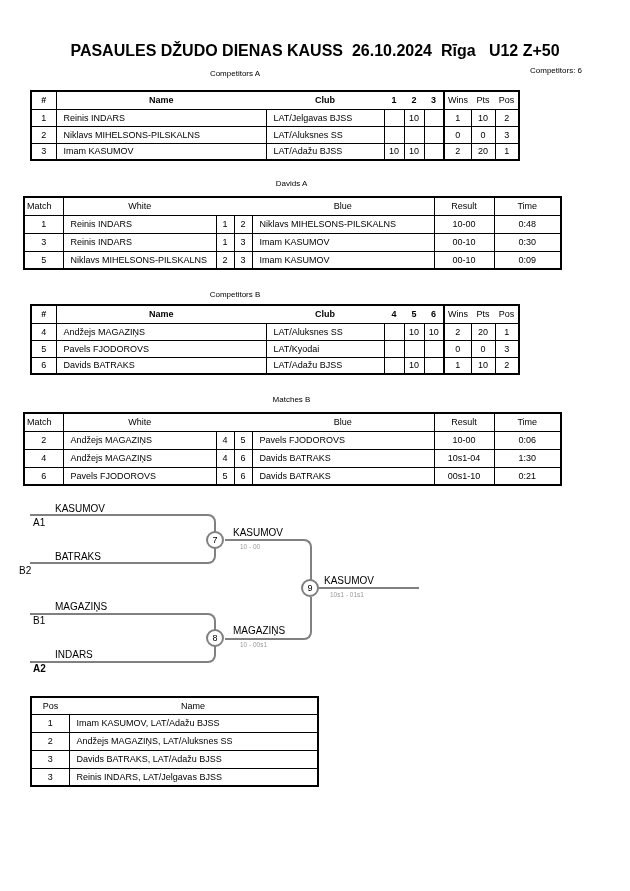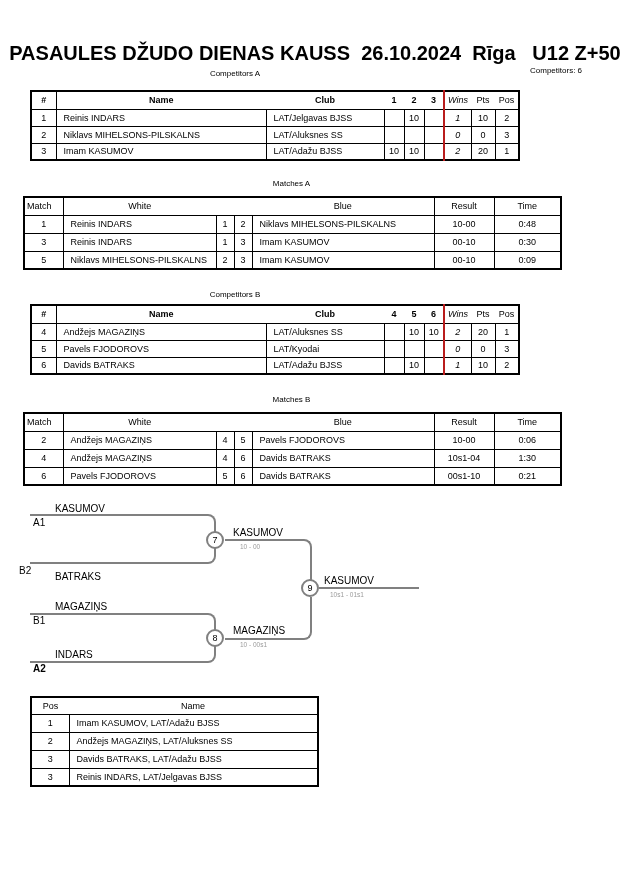--- a/index.html
+++ b/index.html
@@ -1,29 +1,29 @@
 <!DOCTYPE html>
 <html><head>
 <meta charset="utf-8">
 <style>
   html,body{margin:0;padding:0;background:#fff;}
   #page{position:relative;width:630px;height:891px;background:#fff;overflow:hidden;
         font-family:"Liberation Sans",sans-serif;color:#000;}
   .title{position:absolute;top:42px;left:50%;transform:translateX(-50%);
-         font-size:20px;font-weight:bold;white-space:pre;letter-spacing:0px;}
+         font-size:16px;font-weight:bold;white-space:pre;letter-spacing:0px;}
   .small-note{position:absolute;font-size:8px;}
   .section-label{position:absolute;font-size:8px;text-align:center;}
   table{border-collapse:collapse;table-layout:fixed;position:absolute;
         font-size:9px;background:#fff;}
   table{border:2px solid #000;}
   td{border:1px solid #000;text-align:center;padding:0;overflow:hidden;white-space:nowrap;}
   th{border:0;border-bottom:1px solid #000;font-weight:bold;text-align:center;
      padding:0;overflow:hidden;white-space:nowrap;font-size:9px;}
   th.div-r{border-right:1px solid #000;}
-  .thick-l{border-left:2px solid #b91c1c;font-style:italic;}
+  .thick-l{border-left:2px solid #000000;}
   .al{text-align:left;padding-left:7px;}
   th.match-h{text-align:left;padding-left:2px;}
   
   .bconn{position:absolute;box-sizing:border-box;border:0 solid #808080;}
   .bc-semi{border-top-width:2px;border-right-width:2px;border-bottom-width:2px;
            border-top-right-radius:8px;border-bottom-right-radius:8px;}
   .bc-up{border-top-width:2px;border-right-width:2px;border-top-right-radius:8px;}
   .bc-down{border-bottom-width:2px;border-right-width:2px;border-bottom-right-radius:8px;}
   .bline{position:absolute;background:#808080;height:2px;}
   .bcircle{position:absolute;box-sizing:border-box;width:18px;height:18px;border-radius:50%;
@@ -95,21 +95,21 @@
       <td>10</td>
       <td>10</td>
       <td></td>
       <td class="thick-l">2</td>
       <td>20</td>
       <td>1</td>
     </tr>
   </tbody>
     </table>
 
-  <div class="section-label" style="left:23px;top:179px;width:537px;">Matches A</div>
+  <div class="section-label" style="left:23px;top:179px;width:537px;">Davids A</div>
   <table style="left:23px;top:196px;">
     <colgroup>
         <col style="width:39px">
         <col style="width:153px">
         <col style="width:18px">
         <col style="width:18px">
         <col style="width:182px">
         <col style="width:60px">
         <col style="width:67px">
       </colgroup>
@@ -266,21 +266,21 @@
     </table>
 
   <div class="bconn bc-semi" style="left:30px;top:514px;width:186px;height:50px;"></div>
   <div class="bconn bc-semi" style="left:30px;top:613px;width:186px;height:50px;"></div>
   <div class="bconn bc-up" style="left:225px;top:539px;width:87px;height:41px;"></div>
   <div class="bconn bc-down" style="left:225px;top:597px;width:87px;height:43px;"></div>
   <div class="bline" style="left:319px;top:587px;width:100px;"></div>
 
   <div class="bname" style="left:55px;top:503px;">KASUMOV</div>
   <div class="bseed" style="left:33px;top:517px;">A1</div>
-  <div class="bname" style="left:55px;top:551px;margin-top:20px;">BATRAKS</div>
+  <div class="bname" style="left:55px;top:551px;">BATRAKS</div>
   <div class="bseed" style="left:19px;top:565px;">B2</div>
 
   <div class="bname" style="left:55px;top:601px;">MAGAZIŅS</div>
   <div class="bseed" style="left:33px;top:615px;">B1</div>
   <div class="bname" style="left:55px;top:649px;">INDARS</div>
   <div class="bseed" style="left:33px;top:663px;font-weight:bold;">A2</div>
 
   <div class="bcircle" style="left:206px;top:531px;">7</div>
   <div class="bname" style="left:233px;top:527px;">KASUMOV</div>
   <div class="bscore" style="left:240px;top:543px;">10 - 00</div>

